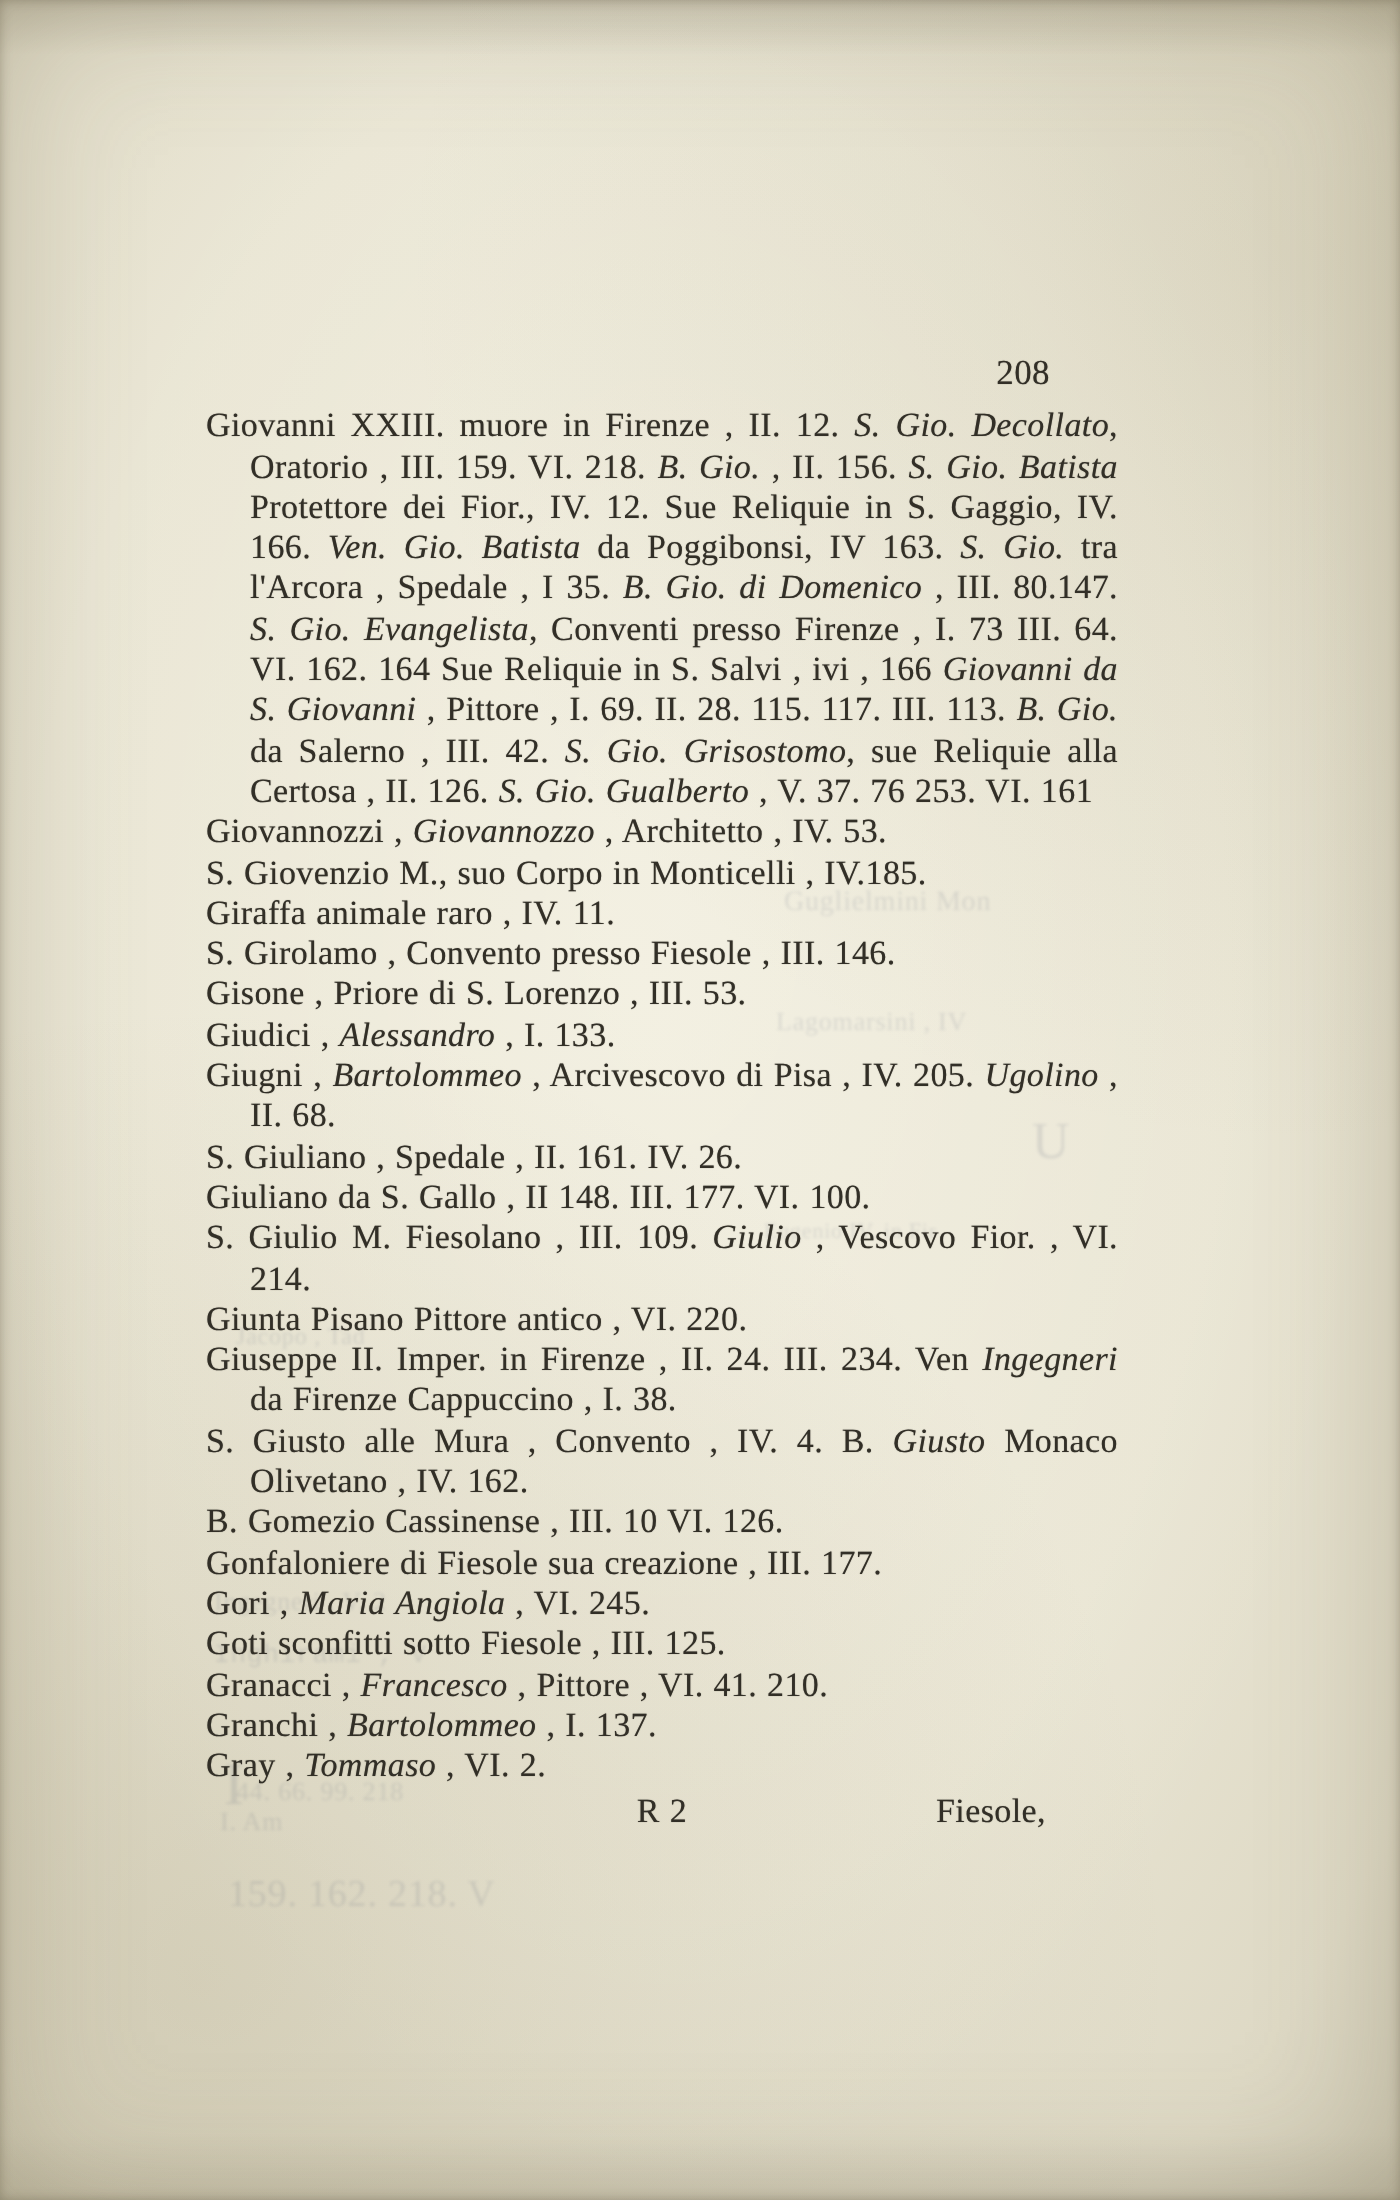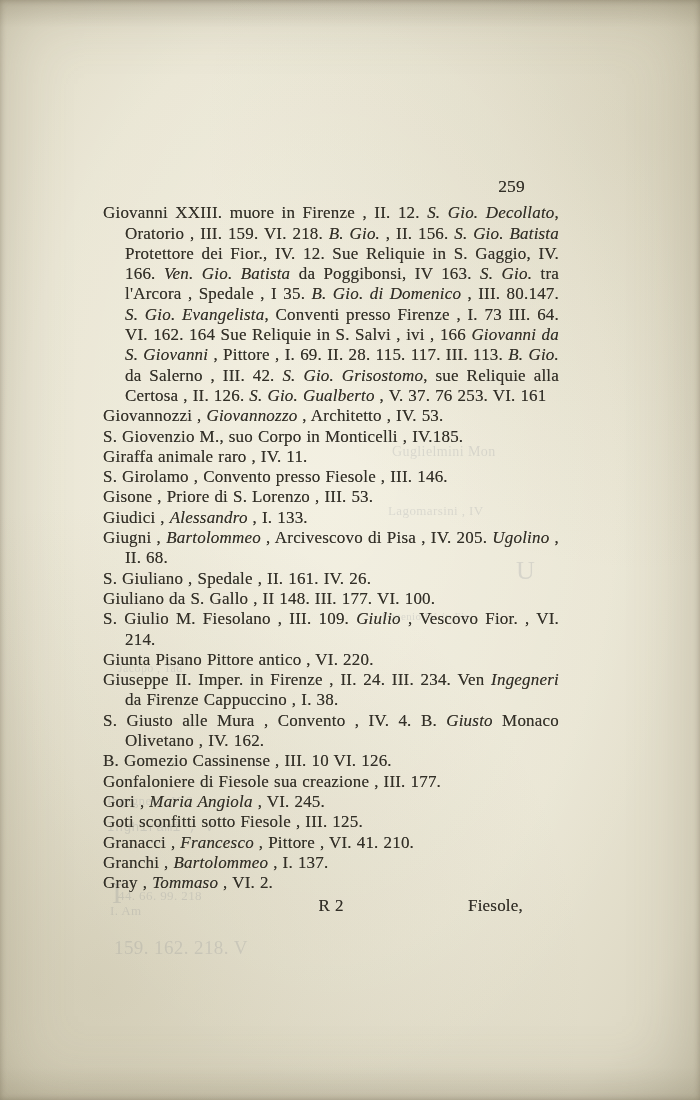--- a/index.html
+++ b/index.html
@@ -91,21 +91,21 @@
       <div class="ghost" style="top: 661px; left: 106px; font-size: 12px; margin-left: 12px;">Jacopo , Tad</div>
       <div class="ghost" style="top: 793px; left: 107px; font-size: 13px;">Ingegneri , V. 2</div>
       <div class="ghost" style="top: 820px; left: 107px; font-size: 13px; font-family: Liberation Mono, monospace;">Inghirami , V</div>
       <div class="ghost" style="top: 876px; left: 112px; font-size: 30px;">I</div>
       <div class="ghost" style="top: 903px; left: 110px; font-size: 13px;">I. Am</div>
       <div class="ghost" style="top: 888px; left: 118px; font-size: 13px;">44. 66. 99. 218</div>
       <div class="ghost" style="top: 937px; left: 114px; font-size: 19px;">159. 162. 218. V</div>
     </div>
 
   <div class="textblock">
-    <div class="pagenum">259</div>
+    <div class="pagenum">208</div>
 
     <div id="entries">
         <p class="entry"><span>Giovanni XXIII. muore in Firenze , II. 12. </span><span class="it">S. Gio. Decollato</span><span>, Oratorio , III. 159. VI. 218. </span><span class="it">B. Gio.</span><span> , II. 156. </span><span class="it">S. Gio. Batista</span><span> Protettore dei Fior., IV. 12. Sue Reliquie in S. Gaggio, IV. 166. </span><span class="it">Ven. Gio. Batista</span><span> da Poggibonsi, IV 163. </span><span class="it">S. Gio.</span><span> tra l'Arcora , Spedale , I 35. </span><span class="it">B. Gio. di Domenico</span><span> , III. 80.147. </span><span class="it">S. Gio. Evangelista</span><span>, Conventi presso Firenze , I. 73 III. 64. VI. 162. 164 Sue Reliquie in S. Salvi , ivi , 166 </span><span class="it">Giovanni da S. Giovanni</span><span> , Pittore , I. 69. II. 28. 115. 117. III. 113. </span><span class="it">B. Gio.</span><span> da Salerno , III. 42. </span><span class="it">S. Gio. Grisostomo</span><span>, sue Reliquie alla Certosa , II. 126. </span><span class="it">S. Gio. Gualberto</span><span> , V. 37. 76 253. VI. 161</span></p>
         <p class="entry"><span>Giovannozzi , </span><span class="it">Giovannozzo</span><span> , Architetto , IV. 53.</span></p>
         <p class="entry"><span>S. Giovenzio M., suo Corpo in Monticelli , IV.185.</span></p>
         <p class="entry"><span>Giraffa animale raro , IV. 11.</span></p>
         <p class="entry"><span>S. Girolamo , Convento presso Fiesole , III. 146.</span></p>
         <p class="entry"><span>Gisone , Priore di S. Lorenzo , III. 53.</span></p>
         <p class="entry"><span>Giudici , </span><span class="it">Alessandro</span><span> , I. 133.</span></p>
         <p class="entry"><span>Giugni , </span><span class="it">Bartolommeo</span><span> , Arcivescovo di Pisa , IV. 205. </span><span class="it">Ugolino</span><span> , II. 68.</span></p>

